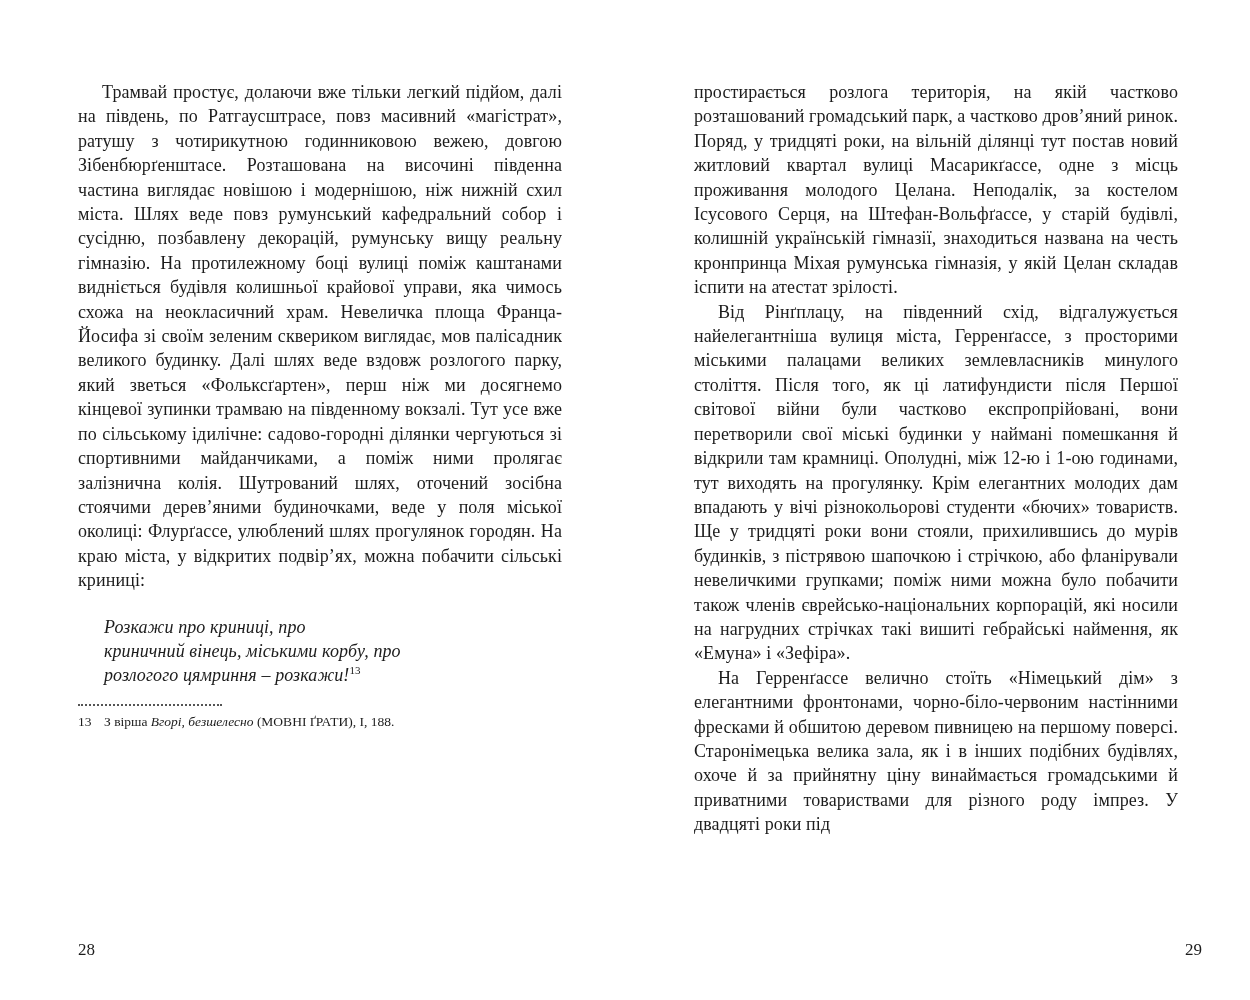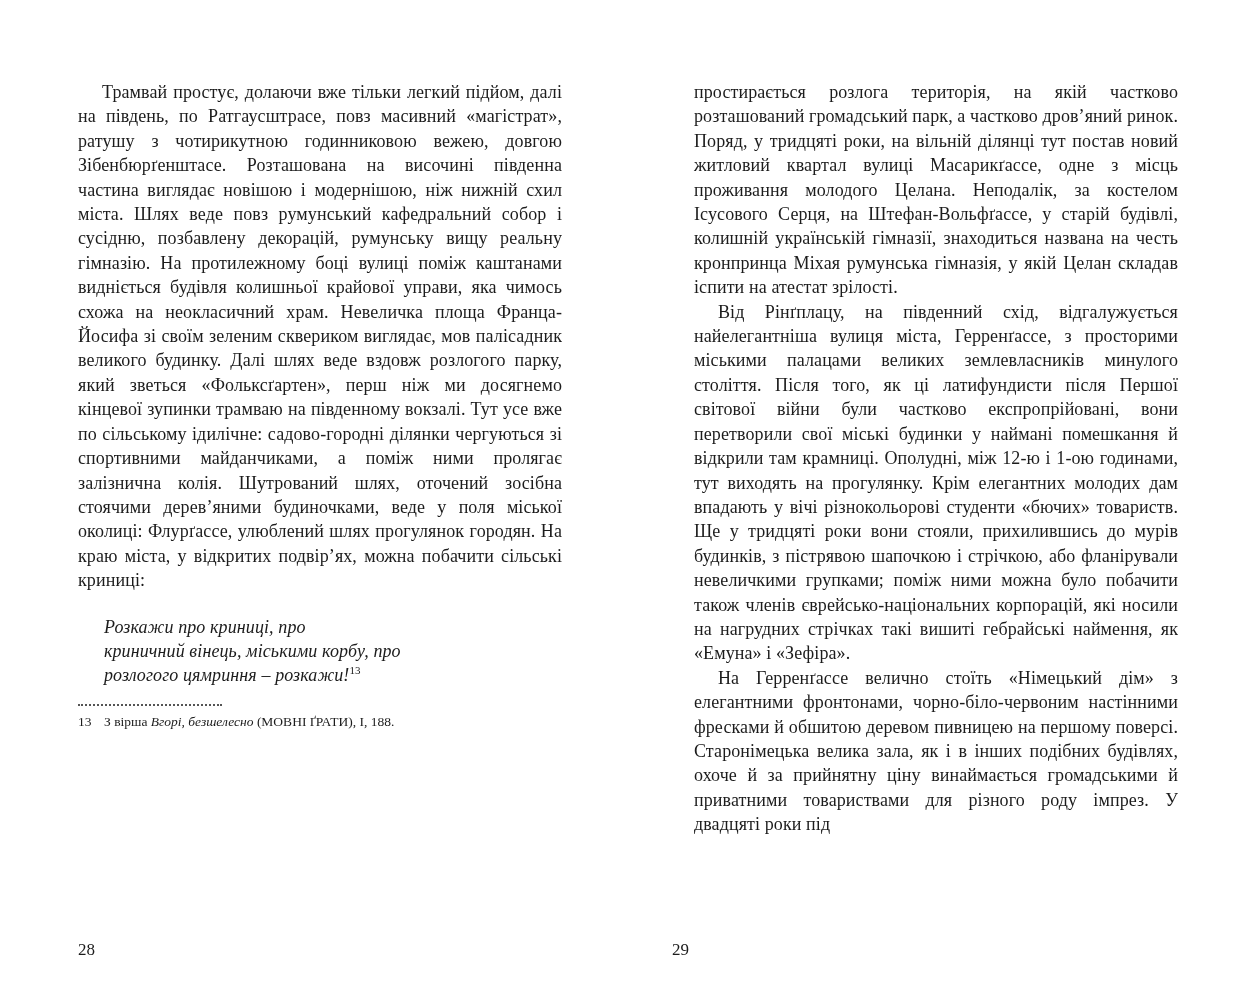--- a/index.html
+++ b/index.html
@@ -64,21 +64,21 @@
   }
 
   .page-num {
     position: absolute;
     top: 912px;
     font-size: 17px;
     color: #1c1c1c;
     margin-top: 28px;
   }
   .page-num.left-num  { left: 78px; }
-  .page-num.right-num { left: 672px; width: 484px; text-align: left; }
+  .page-num.right-num { left: 718px; width: 484px; text-align: right; }
 </style>
 </head>
 <body>
 
 <div class="spread">
 
   <main class="page-col left">
     <p class="para indent">Трамвай простує, долаючи вже тільки легкий підйом, далі на південь, по Ратгаусштрасе, повз масивний «магістрат», ратушу з чотирикутною годинниковою вежею, довгою Зібенбюрґенштасе. Розташована на височині південна частина виглядає новішою і модернішою, ніж нижній схил міста. Шлях веде повз румунський кафедральний собор і сусідню, позбавлену декорацій, румунську вищу реальну гімназію. На протилежному боці вулиці поміж каштанами видніється будівля колишньої крайової управи, яка чимось схожа на неокласичний храм. Невеличка площа Франца-Йосифа зі своїм зеленим сквериком виглядає, мов палісадник великого будинку. Далі шлях веде вздовж розлогого парку, який зветься «Фольксґартен», перш ніж ми досягнемо кінцевої зупинки трамваю на південному вокзалі. Тут усе вже по сільському ідилічне: садово-городні ділянки чергуються зі спортивними майданчиками, а поміж ними пролягає залізнична колія. Шутрований шлях, оточений зосібна стоячими дерев’яними будиночками, веде у поля міської околиці: Флурґассе, улюблений шлях прогулянок городян. На краю міста, у відкритих подвір’ях, можна побачити сільські криниці:</p>
 
     <div class="verse">

